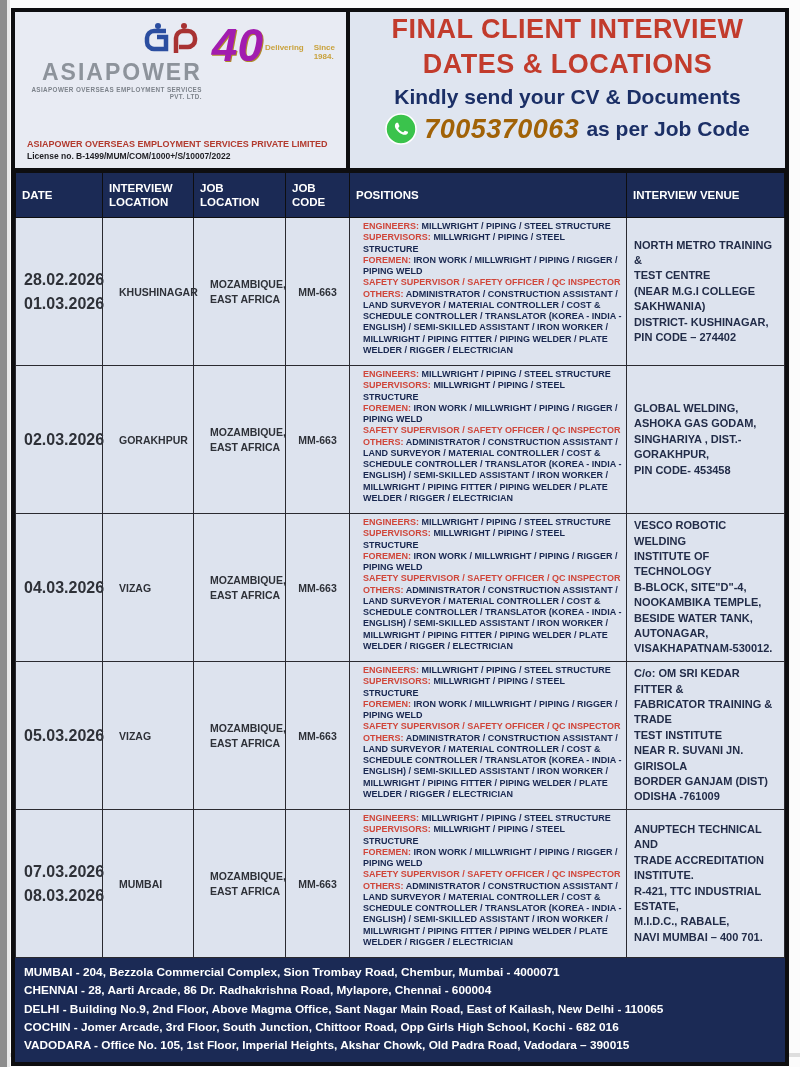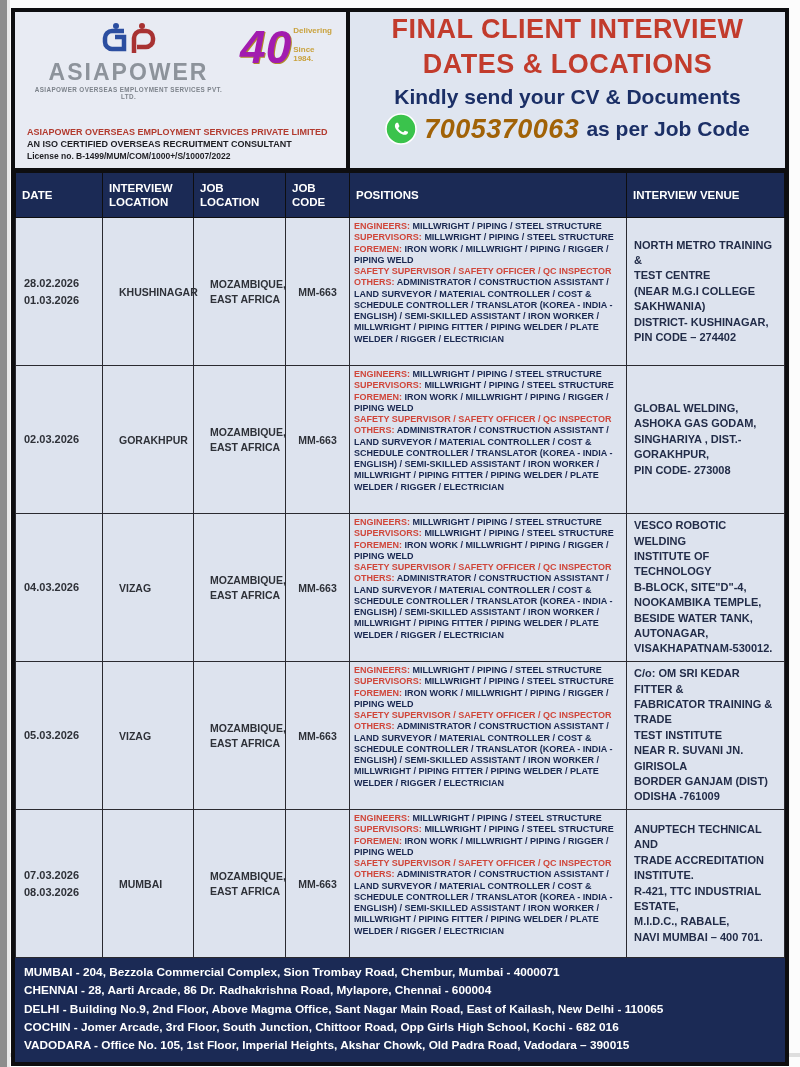--- a/index.html
+++ b/index.html
@@ -20,27 +20,27 @@
     border:4px solid #0e0e10;background:#dde3ee;box-sizing:border-box;
   }
 
   
   .header-band{display:flex;height:156px;border-bottom:4px solid #0e0e10;}
   .header-left{
     width:335px;border-right:4px solid #0e0e10;background:#e8ebf3;
     box-sizing:border-box;padding:10px 10px 6px 12px;display:flex;flex-direction:column;justify-content:space-between;
   }
   .logo-flex{display:flex;align-items:flex-start;justify-content:center;gap:10px;}
-  .brand-block{text-align:center;}
+  .brand-block{text-align:right;}
   .brand-word{font-size:23px;font-weight:700;color:#8d939b;letter-spacing:2px;line-height:1;margin-top:1px;}
   .brand-tag{font-size:6.3px;font-weight:700;color:#7c828a;letter-spacing:.4px;margin-top:2px;}
   .anniv{display:flex;align-items:flex-end;gap:2px;margin-top:4px;}
   .anniv-num{font-size:46px;font-weight:800;font-style:italic;color:#a21caf;line-height:.85;
     text-shadow:1px 1px 0 #b08a2a;}
-  .anniv-txt{display:flex;flex-direction:column;color:#c9a23d;font-weight:700;line-height:1.15;padding-bottom:4px;gap:10px;}
+  .anniv-txt{display:flex;color:#c9a23d;font-weight:700;line-height:1.15;padding-bottom:4px;gap:10px;}
   .anniv-l1{font-size:8px;}
   .anniv-l2{font-size:8px;}
   .company-lines{line-height:1.35;}
   .red-line{font-size:9px;font-weight:800;color:#b23a2e;margin-top:8px;}
   .iso-line{font-size:9px;font-weight:800;color:#1d1d22;}
   .lic-line{font-size:8.5px;font-weight:700;color:#1d1d22;}
 
   .header-right{flex:1;background:#dfe5f0;text-align:center;padding-top:0;box-sizing:border-box;}
   .title-line{font-size:27px;font-weight:800;color:#c23b2c;line-height:1.3;letter-spacing:.5px;}
   .subtitle{font-size:21px;font-weight:700;color:#1b2f66;margin-top:3px;}
@@ -51,27 +51,27 @@
 
   
   table{width:100%;border-collapse:collapse;table-layout:fixed;}
   th{
     background:#1b2a55;color:#ffffff;font-size:11.5px;font-weight:700;
     text-align:left;vertical-align:middle;padding:3px 6px;height:38px;
     border:1px solid #0e0e10;line-height:1.25;
   }
   td{border:1px solid #2a2a30;vertical-align:middle;font-weight:700;background:#dde3ee;}
   tr.data-row{height:148px;}
-  td.c-date{font-size:11px;color:#2e3138;padding-left:8px;white-space:pre-line;line-height:1.5;}
+  td.c-date{font-size:16px;color:#2e3138;padding-left:8px;white-space:pre-line;line-height:1.5;}
   td.c-iloc{font-size:10.5px;color:#2e3138;padding-left:16px;border-radius:31px;}
   td.c-jloc{font-size:10.5px;color:#2e3138;padding-left:16px;white-space:pre-line;line-height:1.4;}
   td.c-code{font-size:10.5px;color:#2e3138;text-align:center;}
   td.c-pos{vertical-align:top;padding:3px 4px;}
   td.c-venue{font-size:11px;color:#222c48;padding:4px 7px;white-space:pre-line;line-height:1.4;}
-  .pos{font-size:9px;line-height:1.25;color:#182750;font-weight:700;}
+  .pos{font-size:9px;line-height:1.25;color:#182750;font-weight:700;margin-left:9px;}
   .pos-line{margin:0;}
   .pl{color:#d0463a;}
   .pos-red{color:#d0463a;}
 
   
   .footer{background:#1b2a55;padding:5px 6px 8px 9px;}
   .office-line{color:#ffffff;font-size:11.8px;font-weight:700;line-height:1.55;}
 </style>
 </head>
 <body>
@@ -101,21 +101,20 @@
           <div class="anniv">
             <div class="anniv-num">40</div>
             <div class="anniv-txt">
               <span class="anniv-l1">Delivering</span>
               <span class="anniv-l2">Since 1984.</span>
             </div>
           </div>
         </div>
         <div class="company-lines">
           <div class="red-line">ASIAPOWER OVERSEAS EMPLOYMENT SERVICES PRIVATE LIMITED</div>
-          <div class="iso-line">AN ISO CERTIFIED OVERSEAS RECRUITMENT CONSULTANT</div>
           <div class="lic-line">License no. B-1499/MUM/COM/1000+/S/10007/2022</div>
         </div>
       </div>
 
       <div class="header-right">
         <div class="title-line">FINAL CLIENT INTERVIEW</div>
         <div class="title-line">DATES &amp; LOCATIONS</div>
         <div class="subtitle">Kindly send your CV &amp; Documents</div>
         <div class="phone-row">
           <span class="wa-icon">
@@ -187,21 +186,21 @@
               <div class="pos-line"><span class="pl">SUPERVISORS:</span> <span>MILLWRIGHT / PIPING / STEEL STRUCTURE</span></div>
               <div class="pos-line"><span class="pl">FOREMEN:</span> <span>IRON WORK / MILLWRIGHT / PIPING / RIGGER / PIPING WELD</span></div>
               <div class="pos-line pos-red">SAFETY SUPERVISOR / SAFETY OFFICER / QC INSPECTOR</div>
               <div class="pos-line"><span class="pl">OTHERS:</span> <span>ADMINISTRATOR / CONSTRUCTION ASSISTANT / LAND SURVEYOR / MATERIAL CONTROLLER / COST &amp; SCHEDULE CONTROLLER / TRANSLATOR (KOREA - INDIA - ENGLISH) / SEMI-SKILLED ASSISTANT / IRON WORKER / MILLWRIGHT / PIPING FITTER / PIPING WELDER / PLATE WELDER / RIGGER / ELECTRICIAN</span></div>
             </div>
           </td>
           <td class="c-venue">GLOBAL WELDING,
 ASHOKA GAS GODAM,
 SINGHARIYA , DIST.-
 GORAKHPUR,
-PIN CODE- 273008</td>
+PIN CODE- 453458</td>
         </tr>
 
         <tr class="data-row">
           <td class="c-date">04.03.2026</td>
           <td class="c-iloc">VIZAG</td>
           <td class="c-jloc">MOZAMBIQUE,
 EAST AFRICA</td>
           <td class="c-code">MM-663</td>
           <td class="c-pos">
             <div class="pos">

